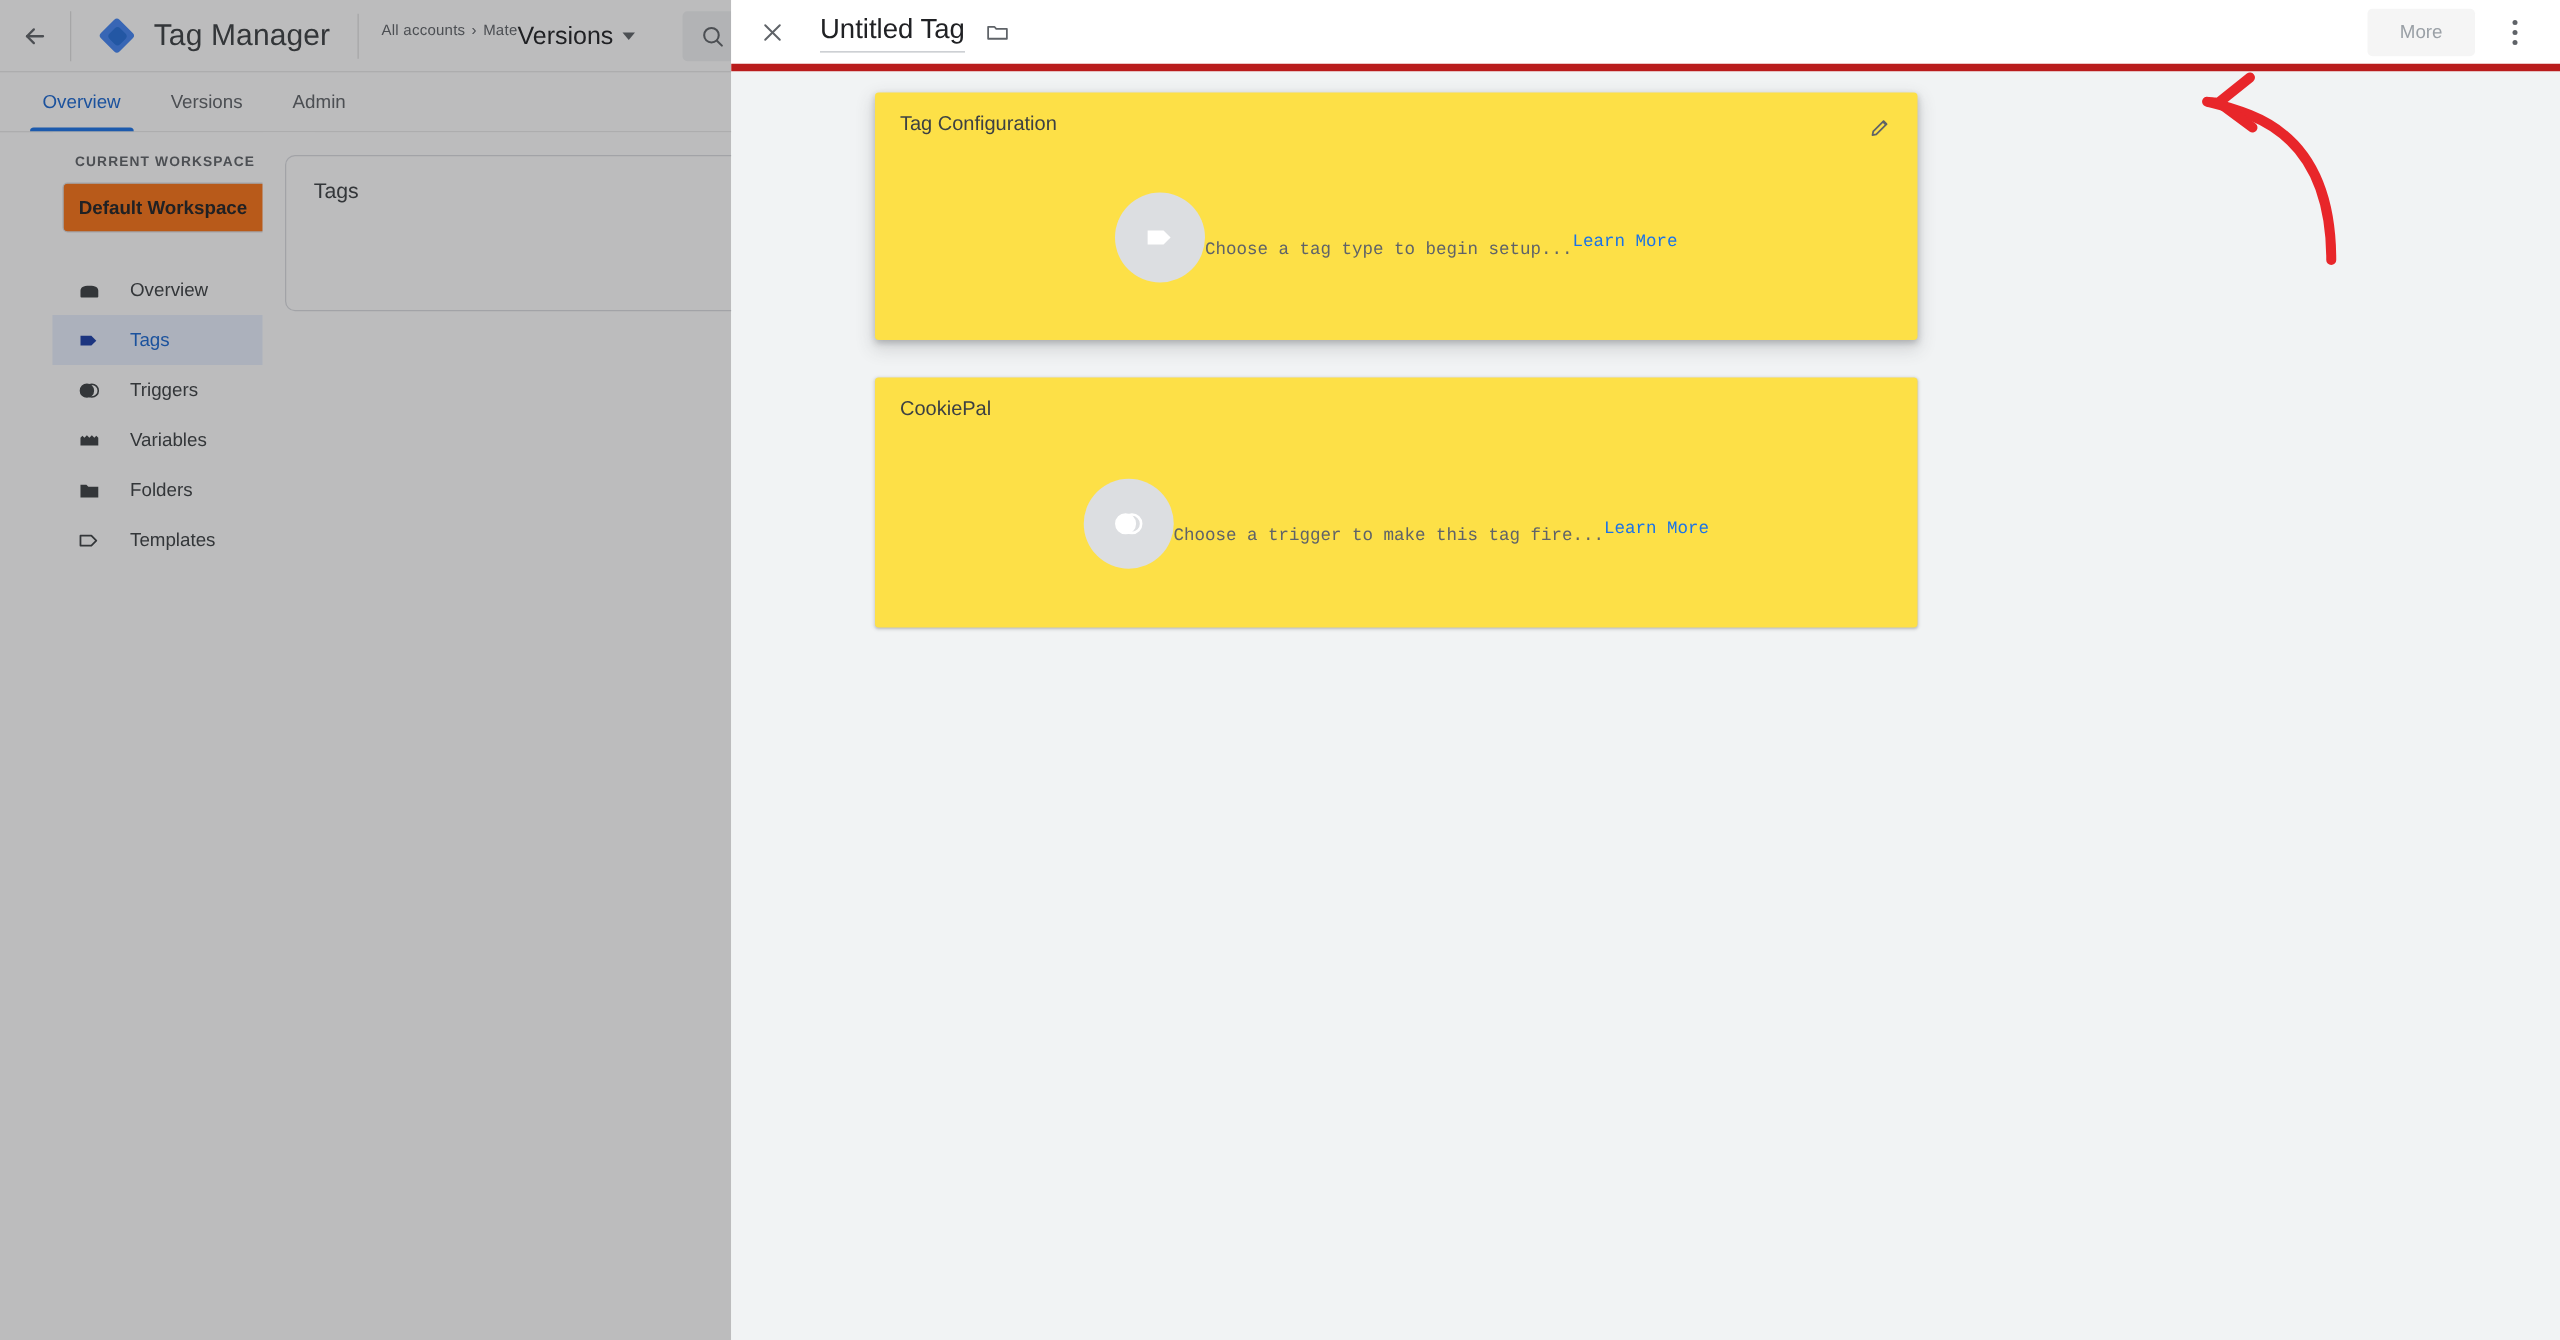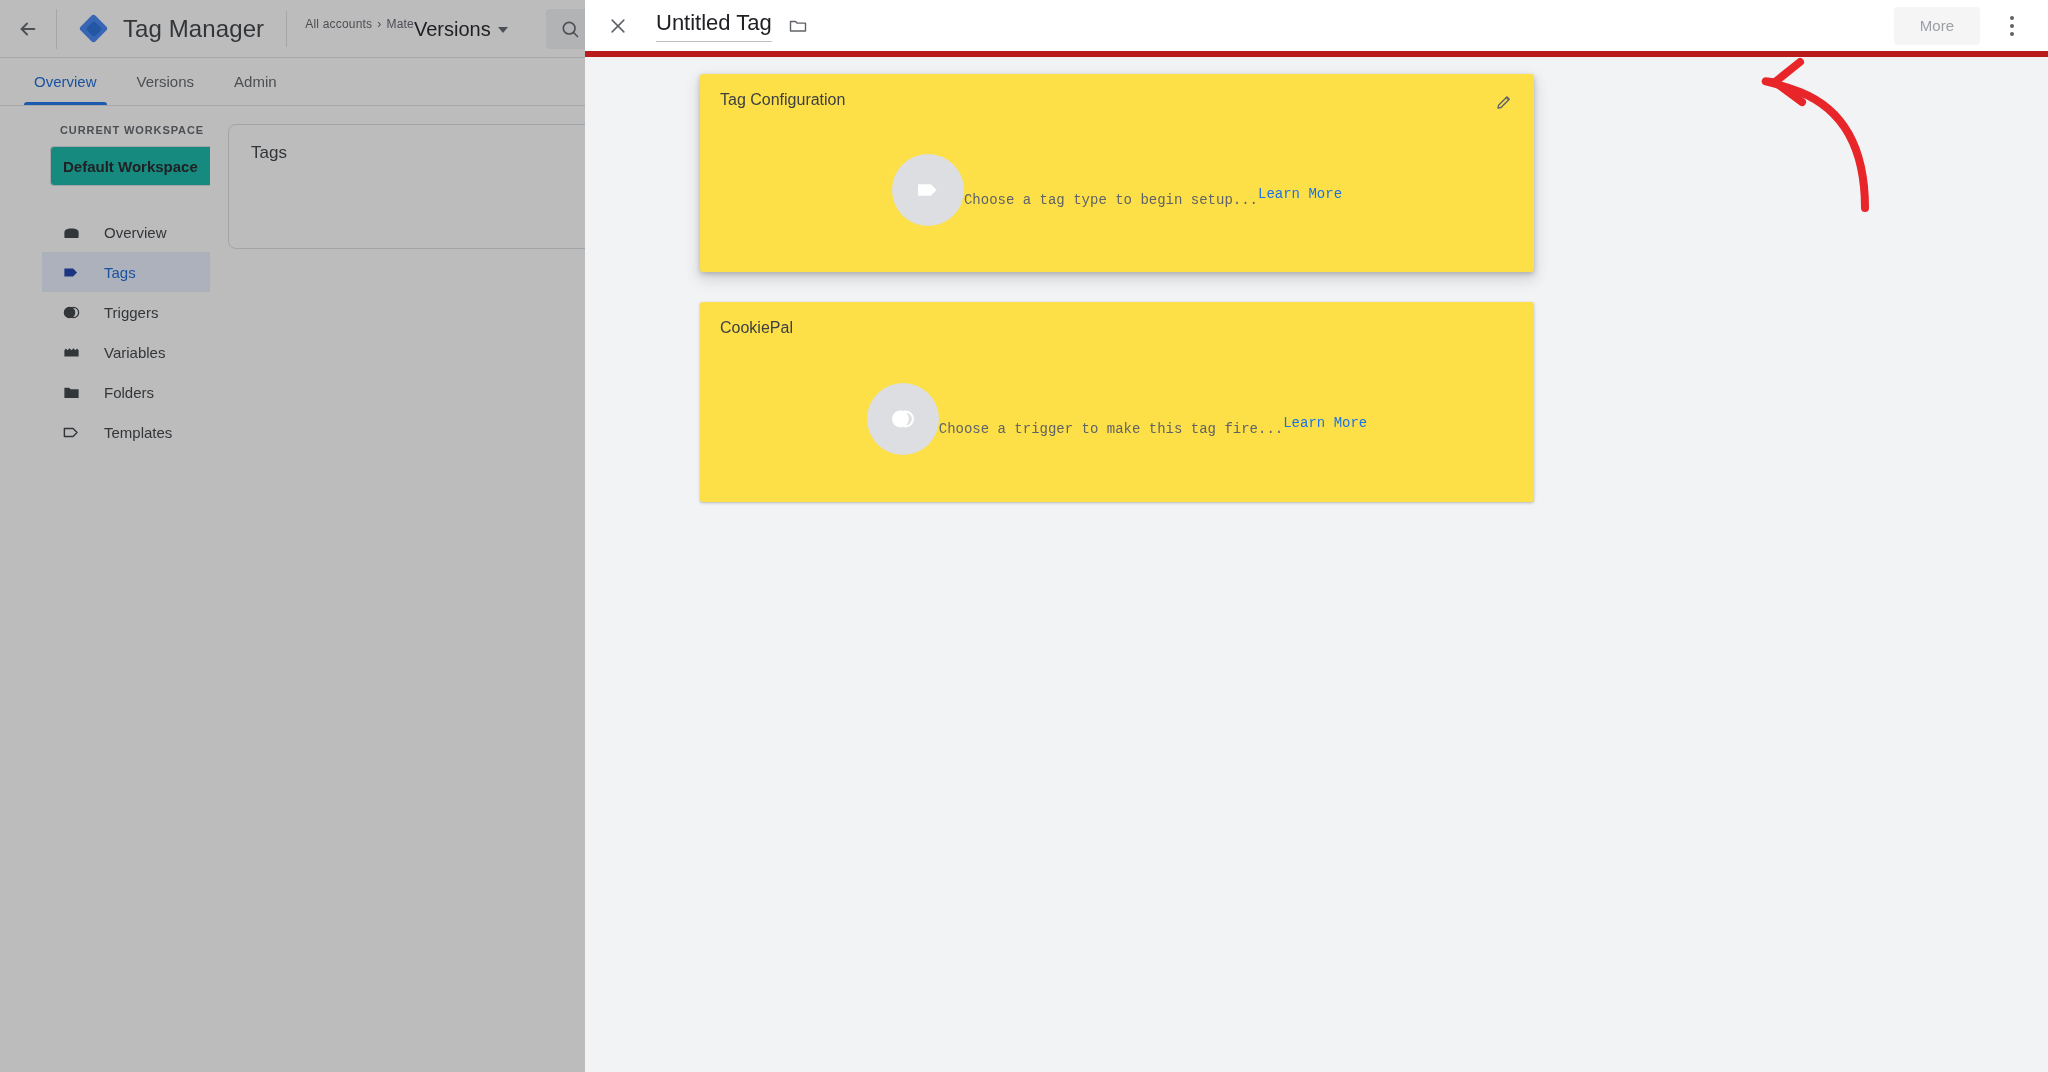--- a/index.html
+++ b/index.html
@@ -74,21 +74,21 @@
   }
 
   .gtm-body { position: absolute; top: 106px; left: 0; right: 0; bottom: 0; background: #ffffff; }
   .gtm-side { position: absolute; top: 0; left: 0; width: 210px; bottom: 0; background: #ffffff; margin-left: 42px; }
   .cur-ws-label {
     margin: 18px 0 0 18px; font-size: 11px; color: #5f6368;
     letter-spacing: 0.9px; font-weight: bold;
   }
   .ws-chip {
     margin: 10px 0 0 8px; width: 190px; height: 40px;
-    border: 1px solid #dadce0; border-radius: 4px; background: #14b8a6;
+    border: 1px solid #dadce0; border-radius: 4px; background: #f97316;
     display: flex; align-items: center; padding: 0 12px;
   }
   .ws-chip .wname { font-size: 15px; color: #202124; font-weight: bold; flex: 1; }
   .ws-chip .wchev { font-size: 17px; color: #3c4043; }
   .nav-list { margin-top: 26px; }
   .nav-item {
     height: 40px; display: flex; align-items: center;
     padding-left: 18px; border-radius: 0 20px 20px 0; margin-right: 10px;
     color: #3c4043; font-size: 15px;
   }

